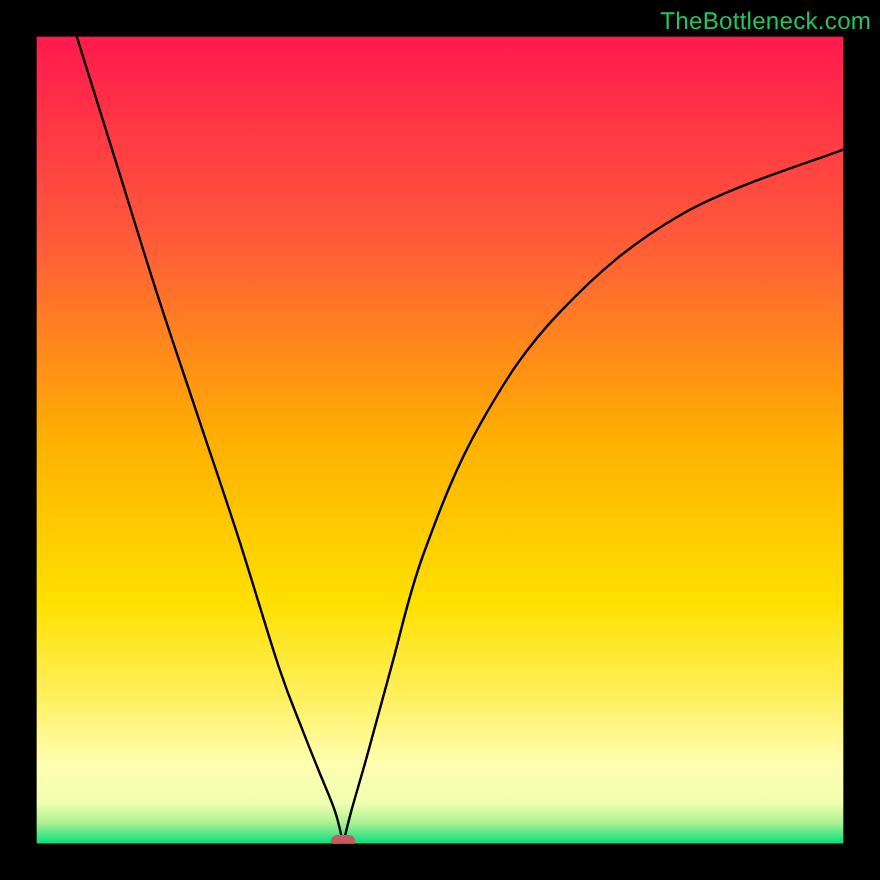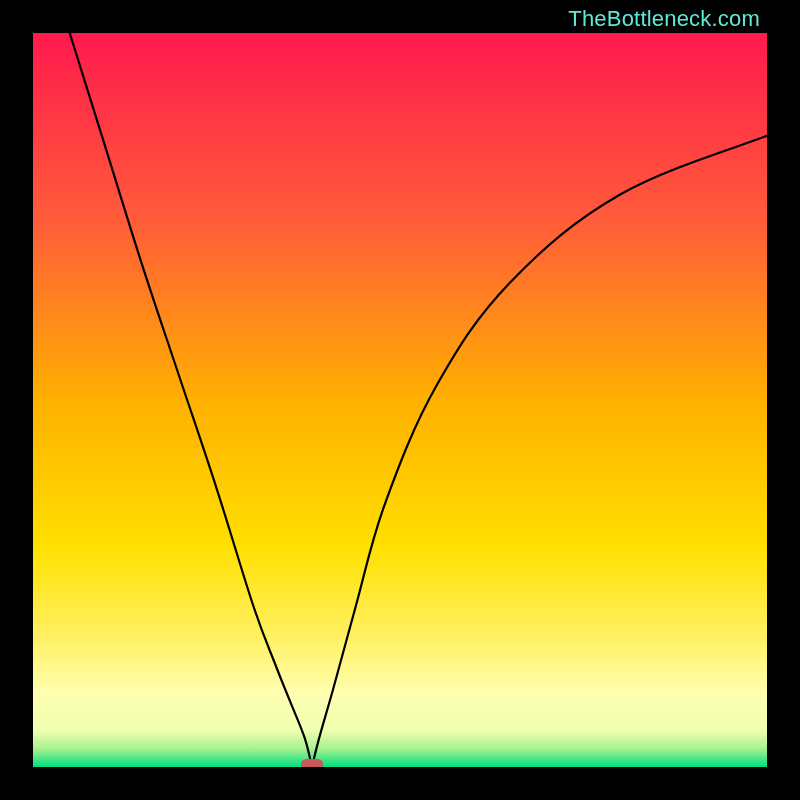--- a/index.html
+++ b/index.html
@@ -34,24 +34,24 @@
   }
   .marker {
     position: absolute;
     width: 22px;
     height: 11px;
     border-radius: 6px;
   }
   .watermark {
     position: absolute;
     top: 6px;
-    right: 40px;
+    right: 8px;
     font-family: Arial, Helvetica, sans-serif;
     font-size: 22px;
-    color: #5eead4;
+    color: #22c55e;
     letter-spacing: 0.2px;
   }
 </style>
 </head>
 <body>
 
 <div class="frame">
 
   <div class="plot-area">
     <svg class="gradient-bg" viewBox="0 0 734 734" preserveAspectRatio="none" width="734" height="734">

